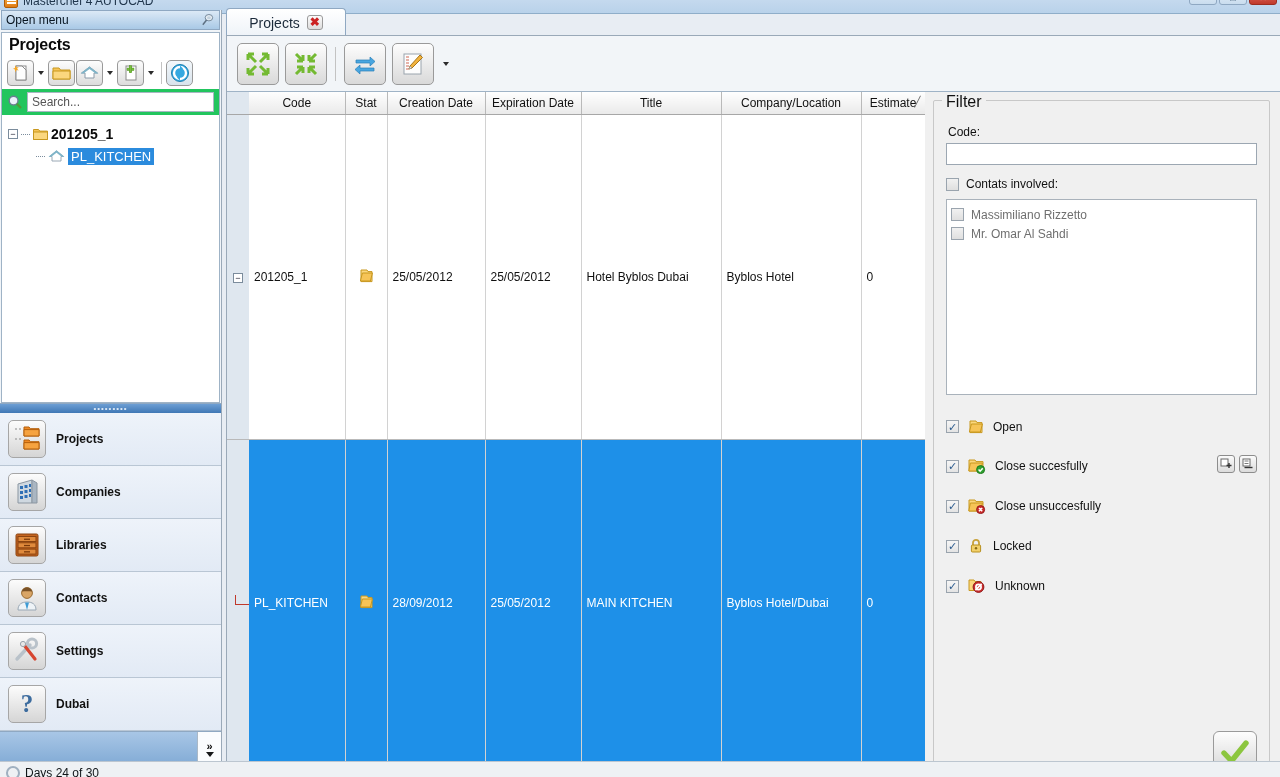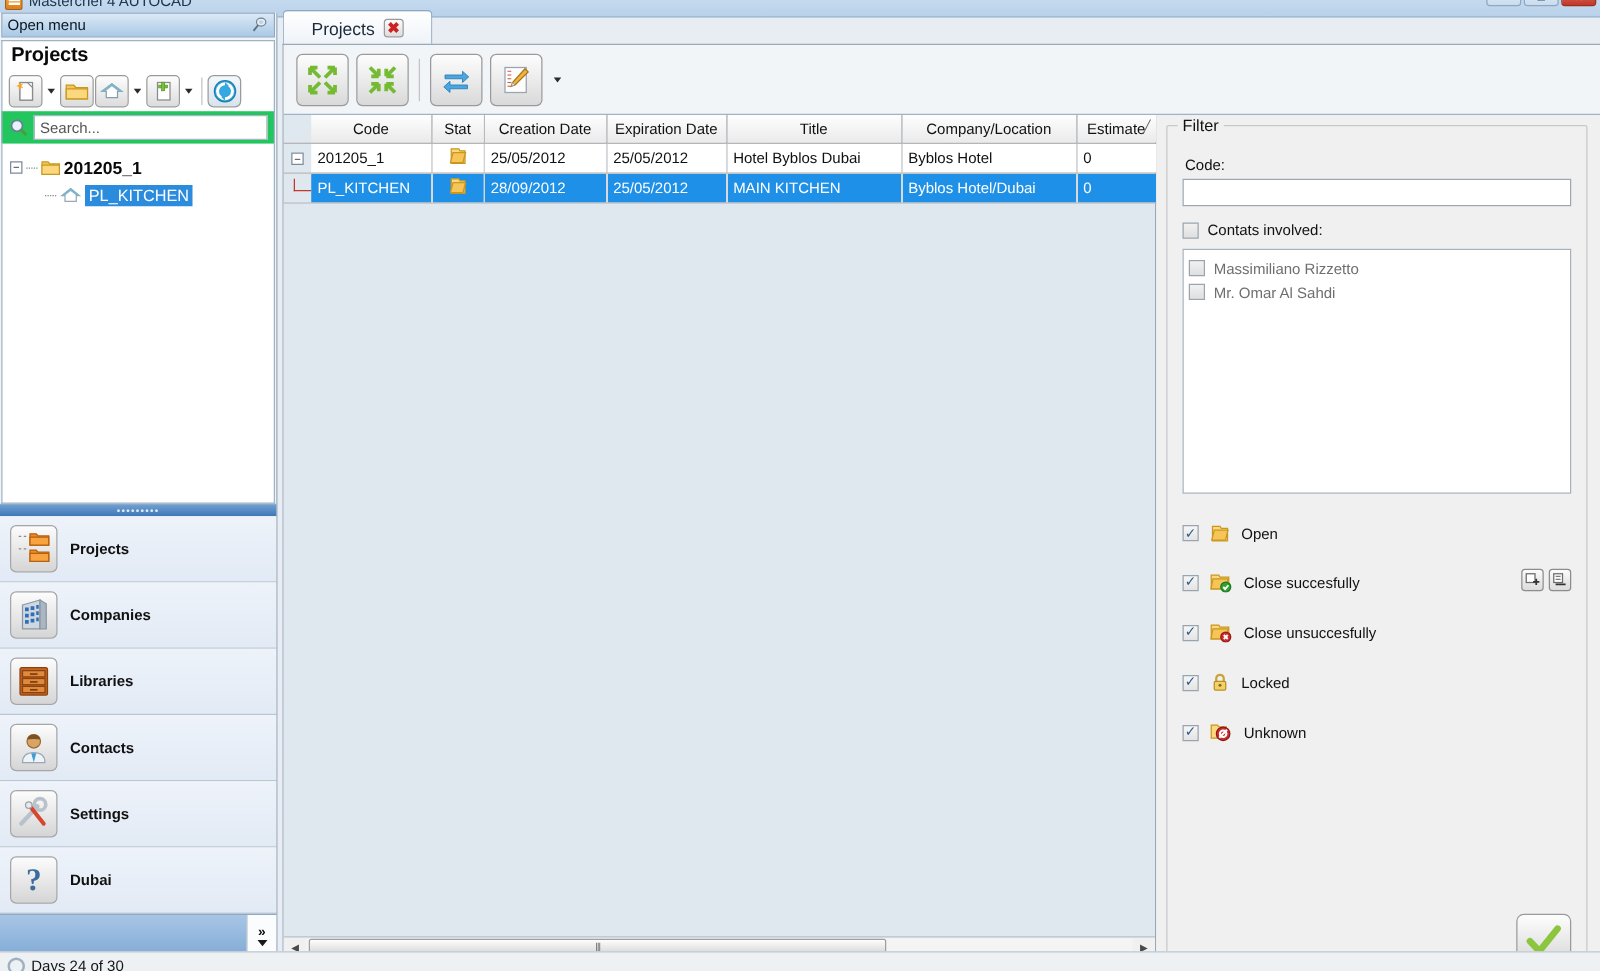--- a/index.html
+++ b/index.html
@@ -171,21 +171,21 @@
   .mbtn {
     width:42px; height:42px; border:1px solid #9a9a9a; border-radius:5px;
     background:linear-gradient(to bottom,#fdfdfd,#d9d9d9);
     display:flex; align-items:center; justify-content:center;
   }
   .mvsep { width:1px; height:34px; background:#c3c3c3; margin:0 2px; }
 
   .gridwrap { flex:1 1 auto; display:flex; min-height:0; }
   .gridpane {
     width:698px; background:#dfe7ef; border-right:1px solid #9aa9b8;
-    display:flex; flex-direction:column; min-height:0;
+    display:flex; flex-direction:row; min-height:0;
   }
   table.grid { border-collapse:collapse; width:100%; table-layout:fixed; }
   table.grid th {
     height:22px; background:linear-gradient(to bottom,#fefefe,#eaeaea);
     border-right:1px solid #b9b9b9; border-bottom:1px solid #a7a7a7;
     font-size:12px; font-weight:normal; color:#111; text-align:center;
     position:relative; padding:0 3px;
   }
   table.grid th.lead { width:22px; background:#dfe7ef; border-right:none; border-bottom:1px solid #a7a7a7; }
   table.grid td {
@@ -220,21 +220,21 @@
   }
 
   
   .filterpane { flex:1 1 auto; background:#f0f0f0; padding:8px 10px 0 8px; position:relative; }
   .fieldset {
     border:1px solid #c8c8c8; border-radius:2px; height:688px;
     padding:10px 12px 0 12px; position:relative;
   }
   .legend {
     position:absolute; top:-8px; left:8px; background:#f0f0f0; padding:0 4px;
-    font-size:13px; color:#111;
+    font-size:16px; color:#111;
   }
   .flabel { font-size:12px; color:#111; margin:14px 0 4px 2px; }
   .finput {
     width:100%; height:22px; border:1px solid #9ca7b2; background:#fff;
     font-family:"Liberation Sans", sans-serif; font-size:12px; padding:0 4px; outline:none;
   }
   .cbrow { display:flex; align-items:center; gap:7px; margin-top:12px; }
   .cbox {
     width:13px;height:13px;border:1px solid #9aa4ae;flex:0 0 auto;
     background:linear-gradient(to bottom,#f6f6f6,#e4e4e4);

